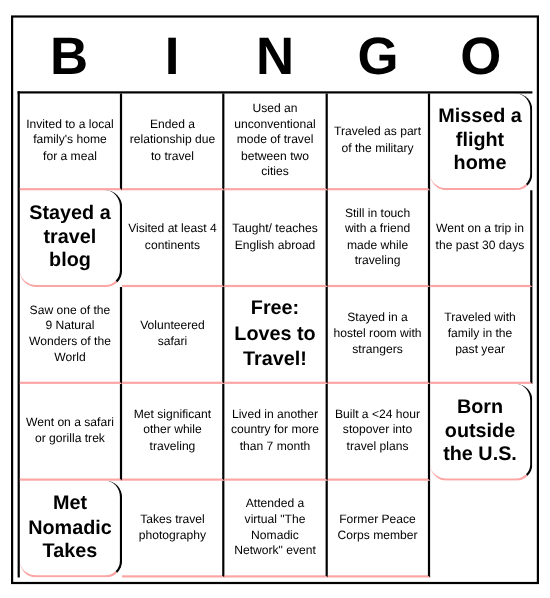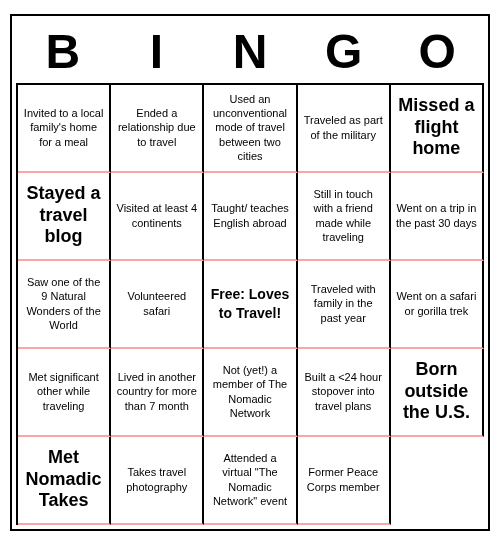--- a/index.html
+++ b/index.html
@@ -43,27 +43,28 @@
       padding: 4px 5px;
       display: flex;
       align-items: center;
       justify-content: center;
       text-align: center;
       font-size: 11px;
       line-height: 1.3;
       cursor: pointer;
     }
     .bingo-cell.free {
-      font-size: 14px;
+      font-size: 18px;
       font-weight: bold;
     }
     .bingo-cell.large-text {
       font-size: 18px;
       font-weight: bold;
       line-height: 1.2;
+      border-radius: 15px;
     }
   </style>
 </head>
 <body>
 
 <div class="bingo-card">
   <div class="bingo-header">
   <div class="bingo-letter">B</div>
       <div class="bingo-letter">I</div>
       <div class="bingo-letter">N</div>
@@ -77,25 +78,25 @@
       <div class="bingo-cell">Traveled as part of the military</div>
       <div class="bingo-cell large-text">Missed a flight home</div>
       <div class="bingo-cell large-text">Stayed a travel blog</div>
       <div class="bingo-cell">Visited at least 4 continents</div>
       <div class="bingo-cell">Taught/ teaches English abroad</div>
       <div class="bingo-cell">Still in touch with a friend made while traveling</div>
       <div class="bingo-cell">Went on a trip in the past 30 days</div>
       <div class="bingo-cell">Saw one of the 9 Natural Wonders of the World</div>
       <div class="bingo-cell">Volunteered safari</div>
       <div class="bingo-cell free">Free: Loves to Travel!</div>
+      <div class="bingo-cell">Stayed in a hostel room with strangers</div>
       <div class="bingo-cell">Traveled with family in the past year</div>
       <div class="bingo-cell">Went on a safari or gorilla trek</div>
       <div class="bingo-cell">Met significant other while traveling</div>
       <div class="bingo-cell">Lived in another country for more than 7 month</div>
-      <div class="bingo-cell">Not (yet!) a member of The Nomadic Network</div>
       <div class="bingo-cell">Built a &lt;24 hour stopover into travel plans</div>
       <div class="bingo-cell large-text">Born outside the U.S.</div>
       <div class="bingo-cell large-text">Met Nomadic Takes</div>
       <div class="bingo-cell">Takes travel photography</div>
       <div class="bingo-cell">Attended a virtual "The Nomadic Network" event</div>
       <div class="bingo-cell">Former Peace Corps member</div>
     </div>
 </div>
 
 </body></html>

